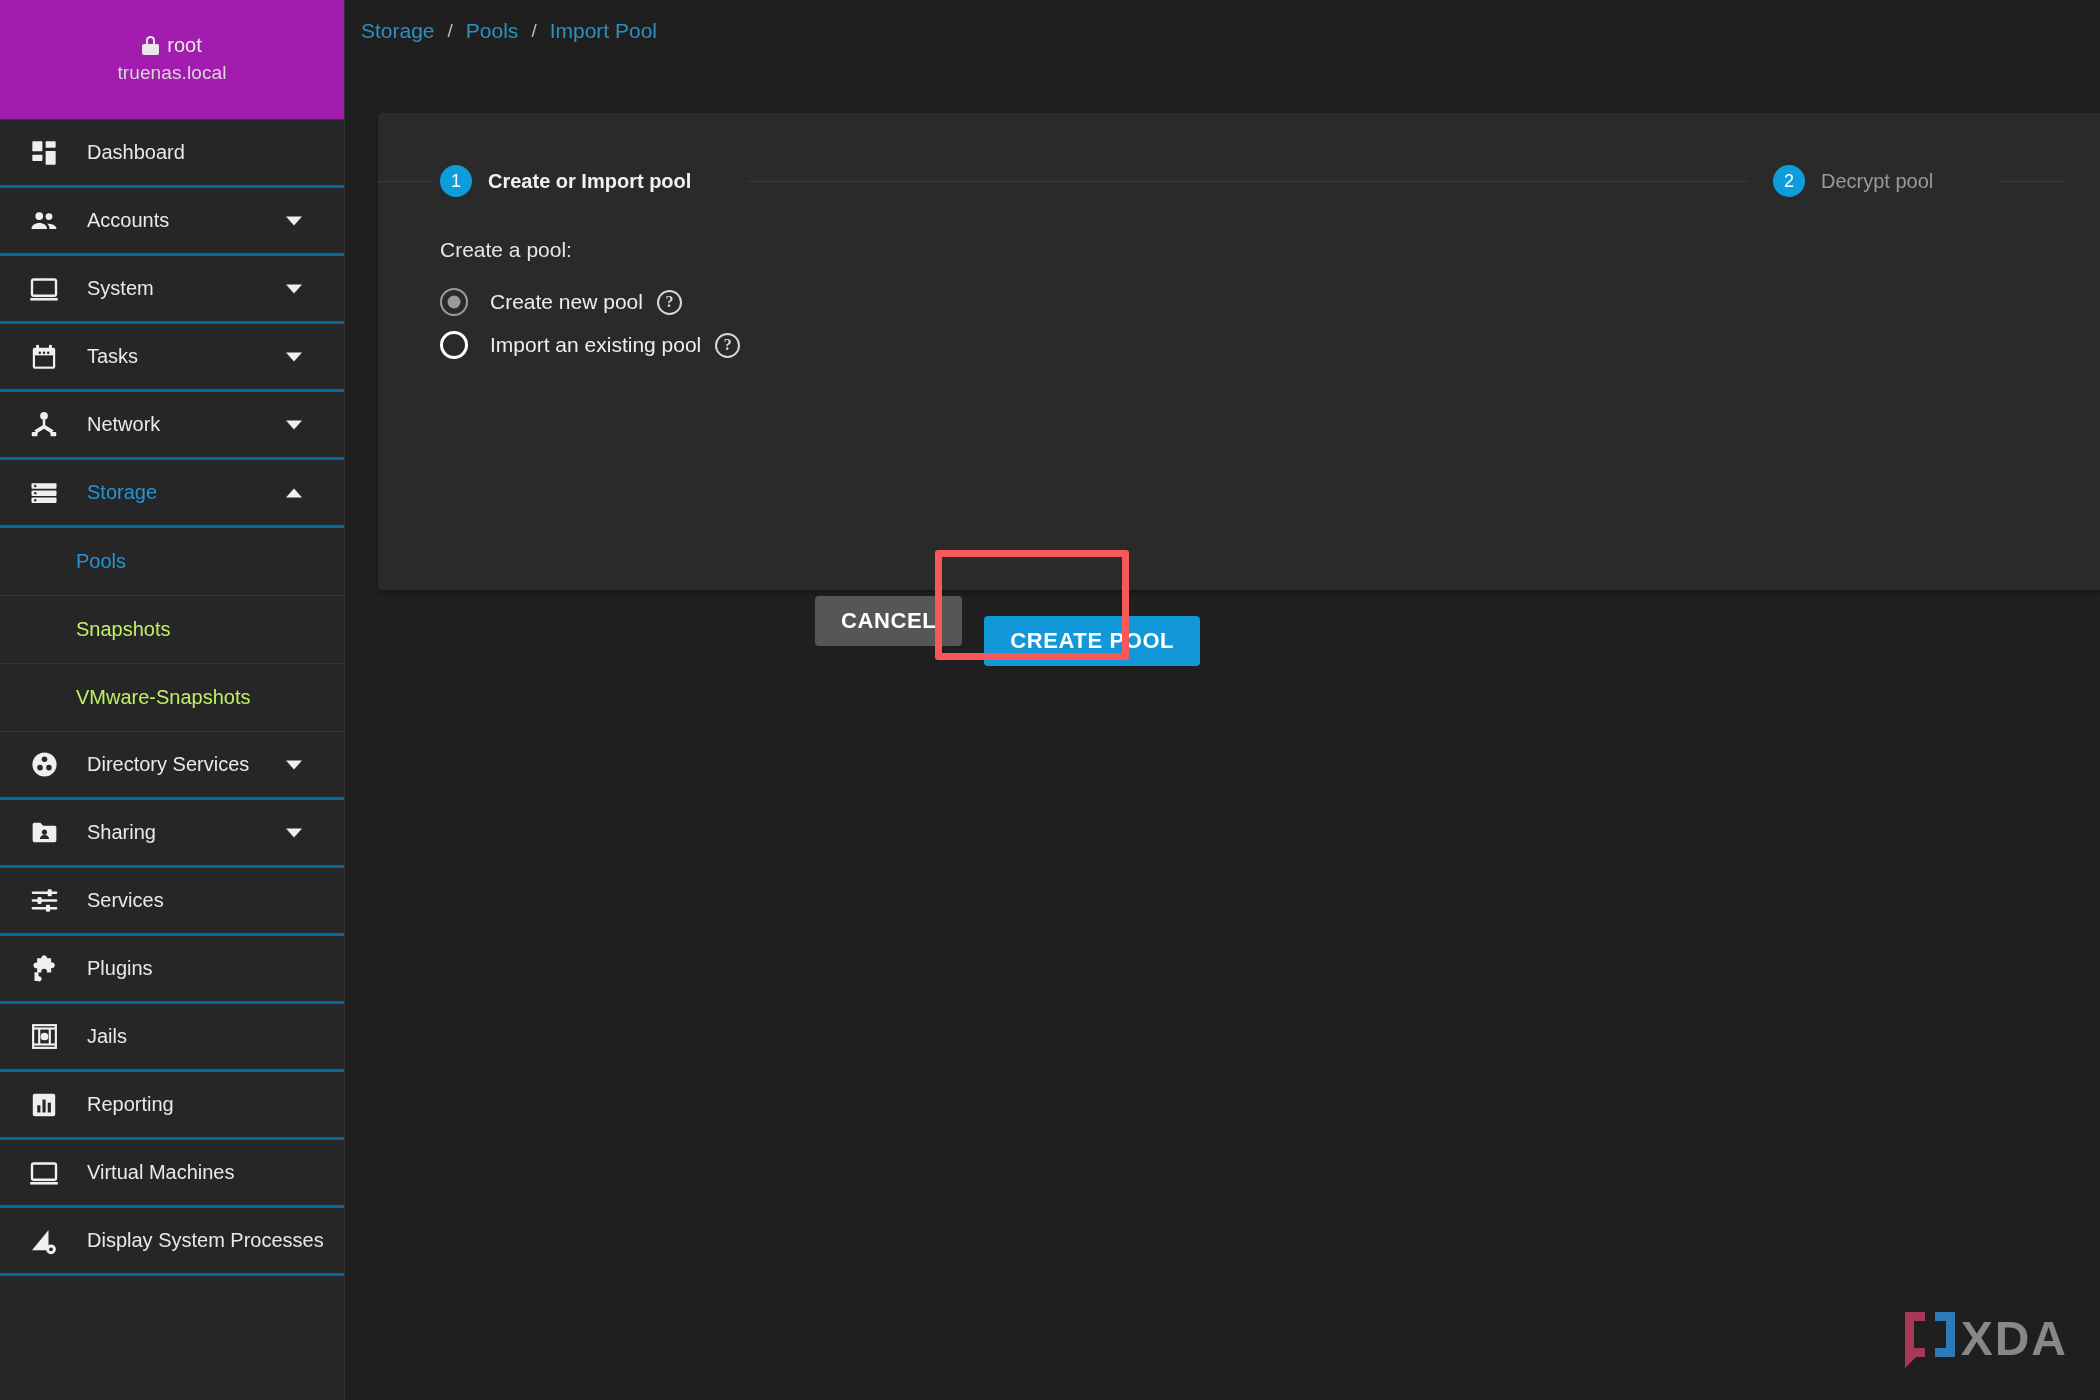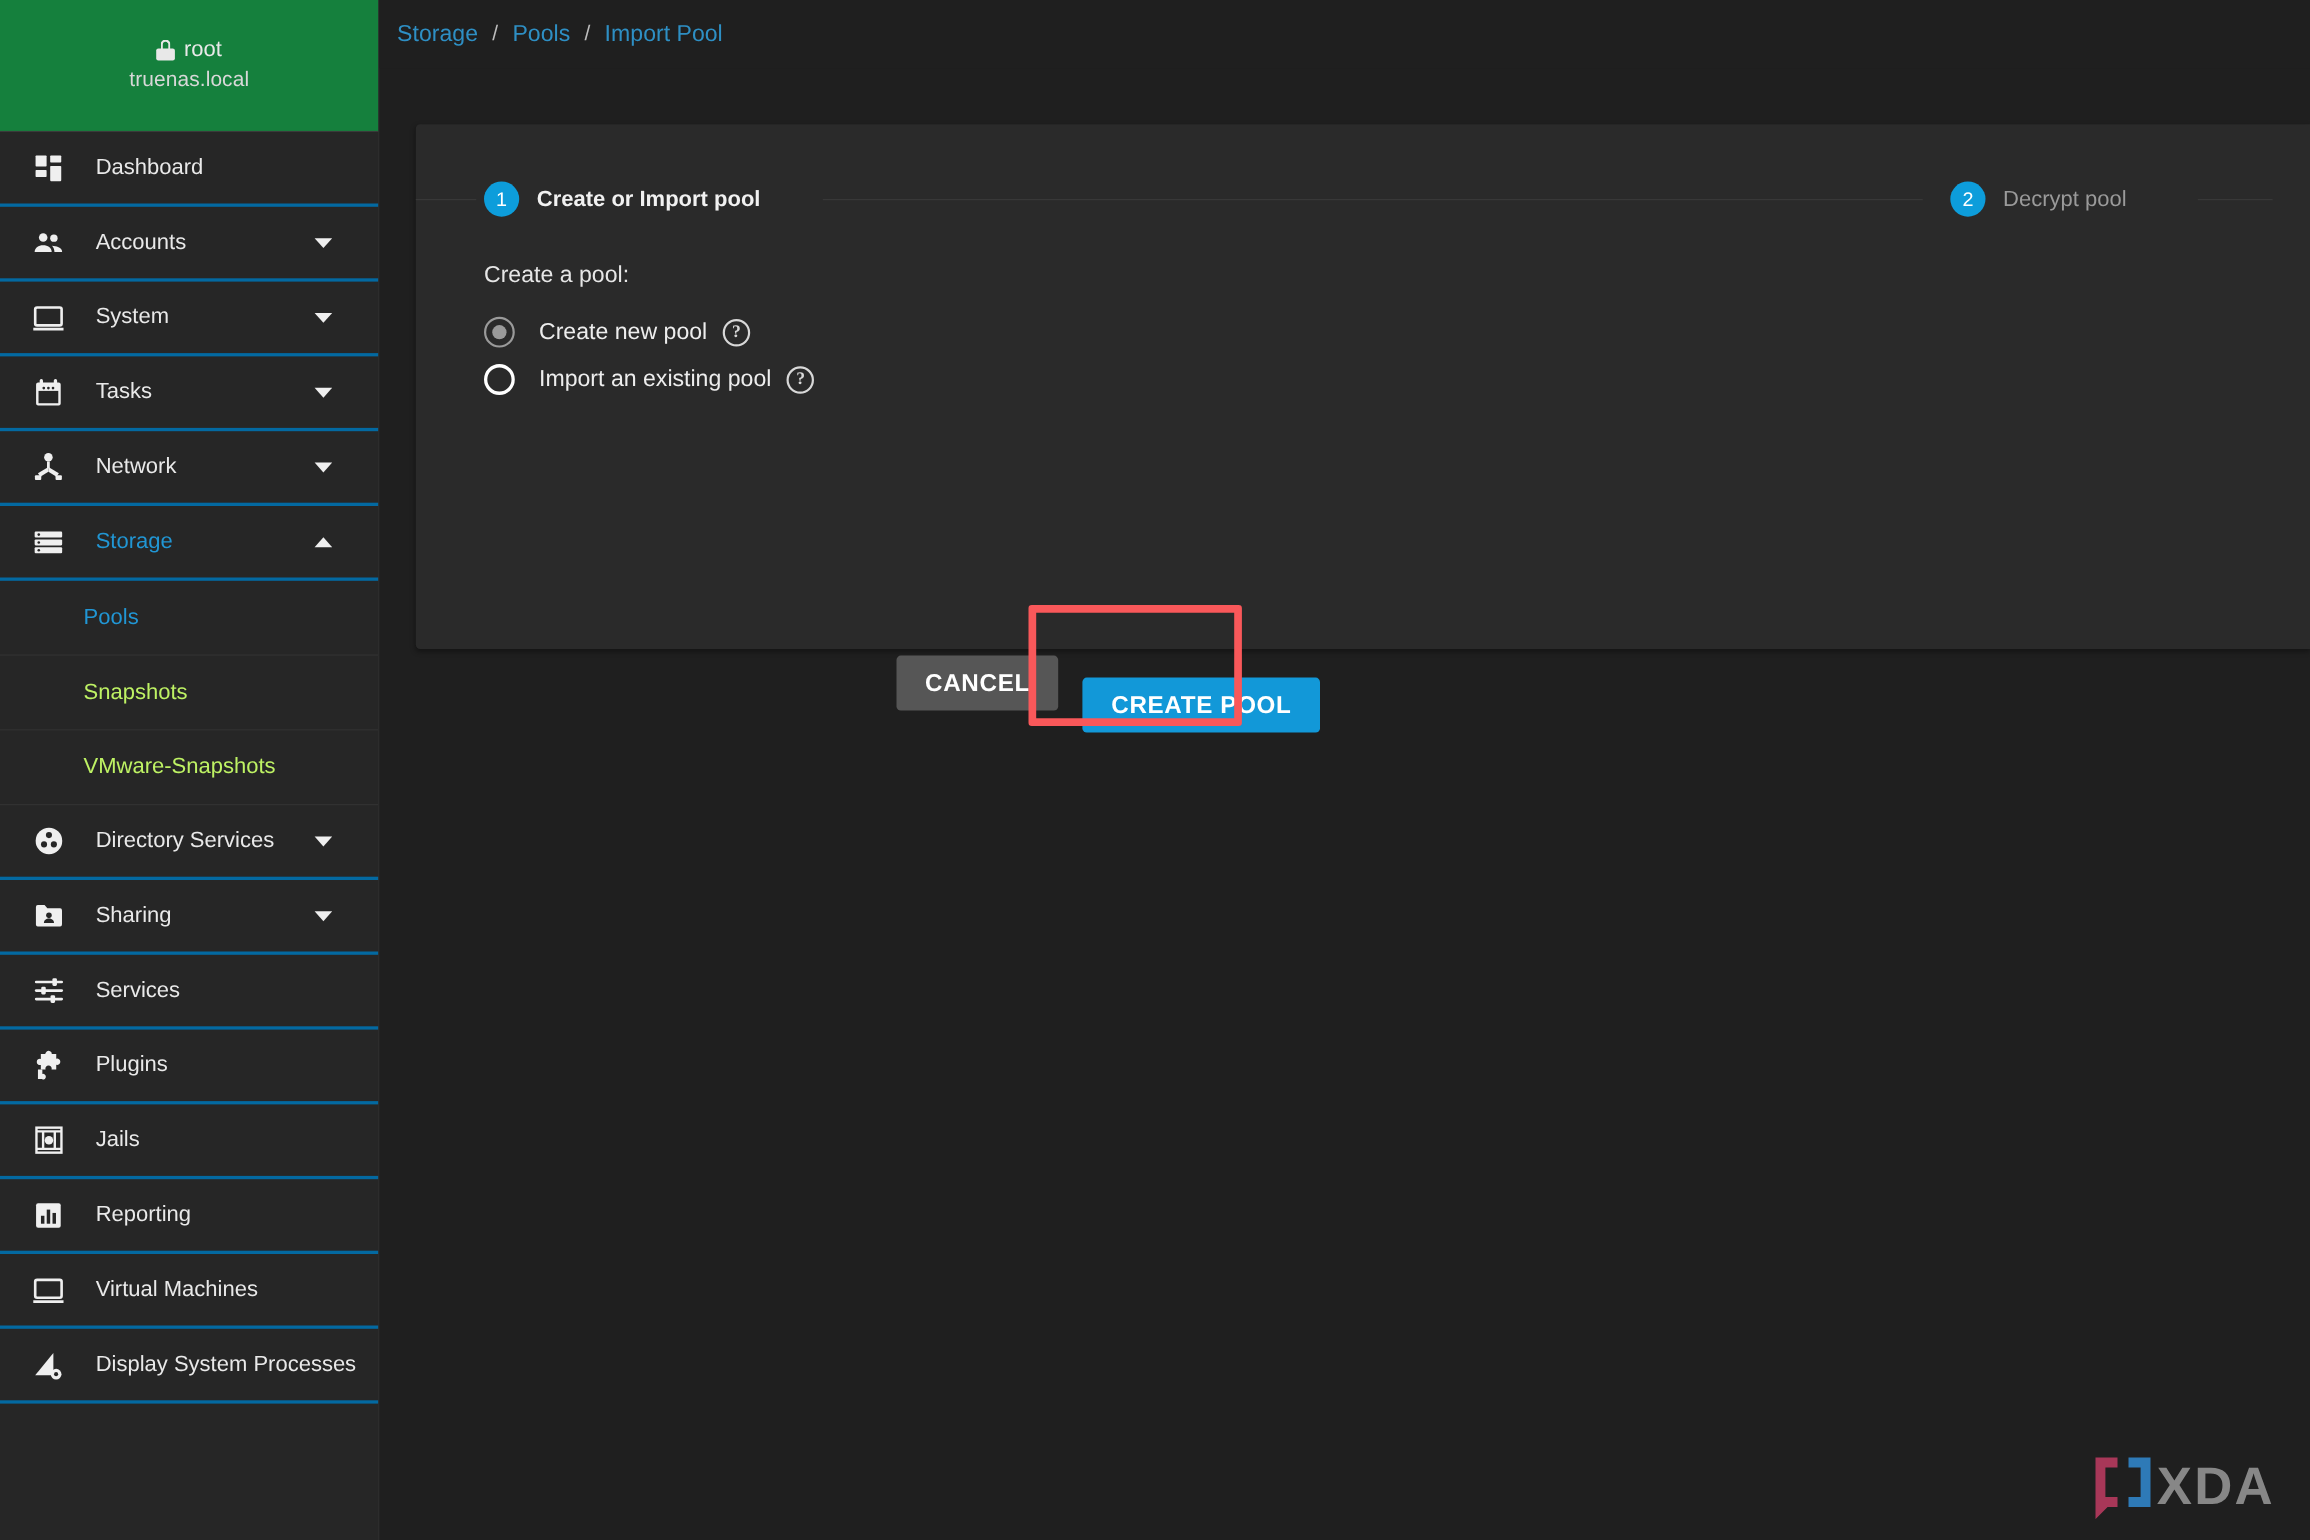--- a/index.html
+++ b/index.html
@@ -18,21 +18,21 @@
     border-right: 1px solid #313131;
     flex: 0 0 345px;
     overflow: hidden;
     position: relative;
   }
   .sb-header {
     height: 120px;
     display: flex; flex-direction: column;
     align-items: center; justify-content: center;
     border-bottom: 1px solid #3a3a3a;
-    background:#15803d;
+    background:#a21caf;
   }
   .sb-user-row { display:flex; align-items:center; gap:8px; line-height:1; }
   .lock-icon { display:inline-block; width:17px; height:19px; position:relative; }
   .lock-icon .shackle {
     position:absolute; top:0; left:4px; width:9px; height:9px;
     border:2.4px solid #e8e8e8; border-bottom:none;
     border-radius:5px 5px 0 0;
   }
   .lock-icon .body {
     position:absolute; bottom:0; left:0; width:17px; height:11px;
@@ -159,21 +159,21 @@
   .highlight-box {
     position:absolute; left: 557px; top: 437px;
     width: 194px; height: 110px;
     border: 7px solid #f9585a;
     border-radius: 3px;
     pointer-events:none;
   }
 
   
   .xda {
-    position:absolute; right: 32px; bottom: 19px;
+    position:absolute; right: 32px; bottom: 32px;
     display:flex; align-items:center; opacity:.95;
   }
   .xda-text { font-size: 48px; font-weight: bold; color:#8d8d8d; letter-spacing: 2px; font-family:"Liberation Sans", sans-serif;}
 </style>
 </head>
 <body>
 
 <div id="app">
 
   <aside class="sidebar">

